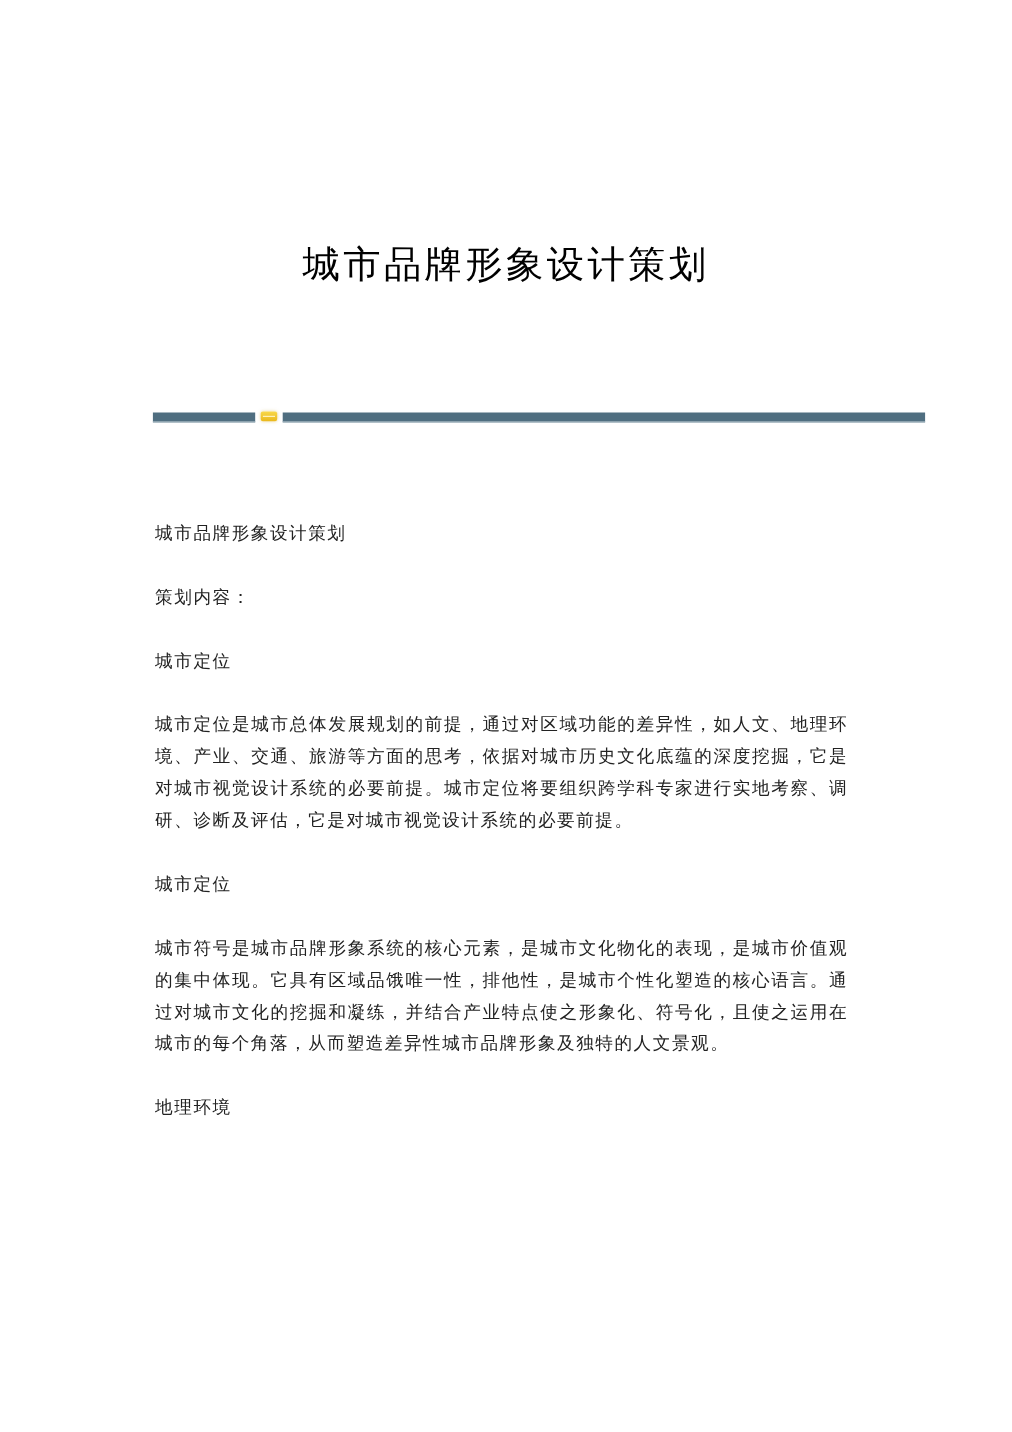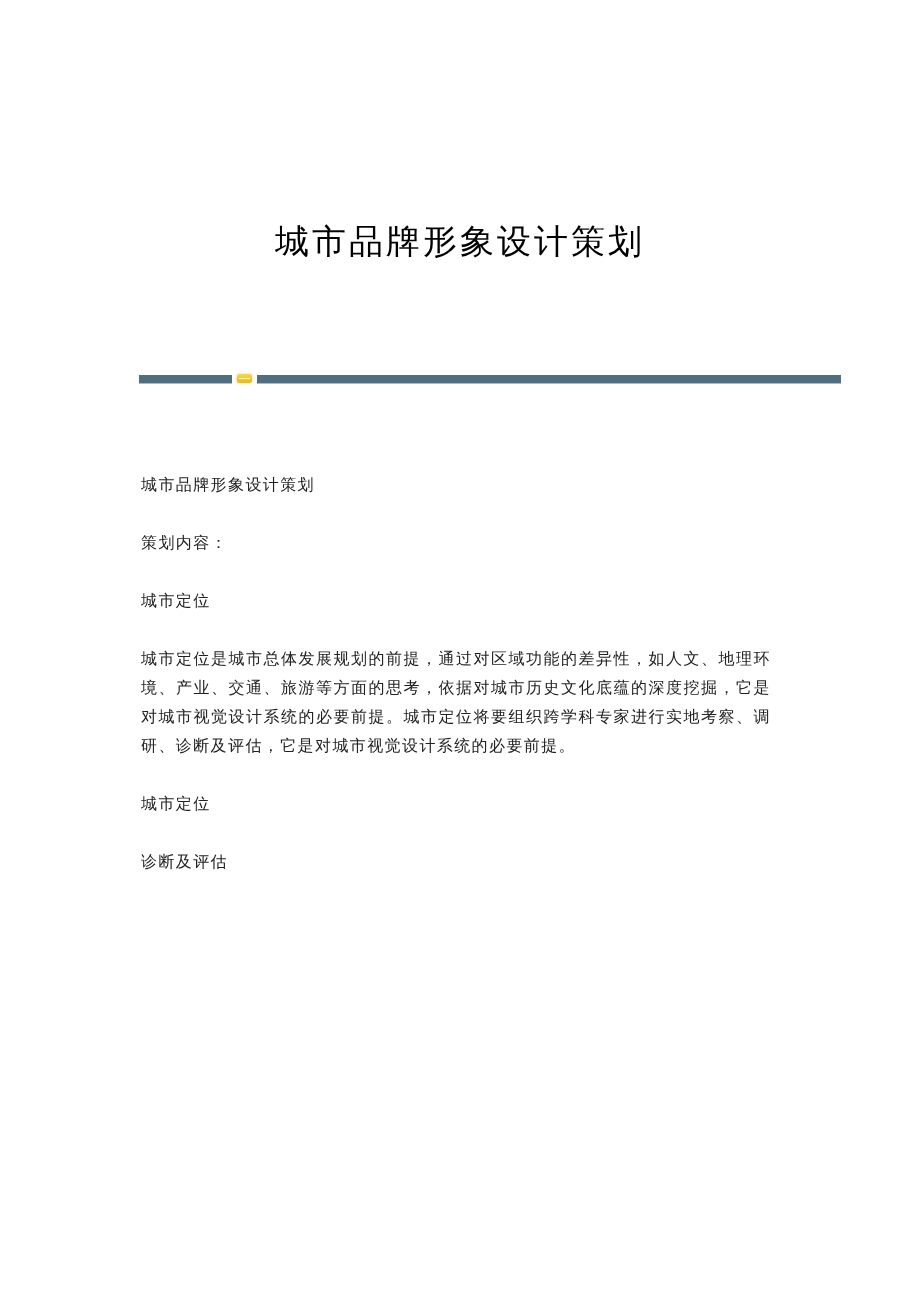--- a/index.html
+++ b/index.html
@@ -101,14 +101,15 @@
   <div class="ornament"></div>
   <div class="bar-right"></div>
 </div>
 
 <div class="content">
   <p>城市品牌形象设计策划</p>
   <p>策划内容：</p>
   <p>城市定位</p>
   <p class="para">城市定位是城市总体发展规划的前提，通过对区域功能的差异性，如人文、地理环境、产业、交通、旅游等方面的思考，依据对城市历史文化底蕴的深度挖掘，它是对城市视觉设计系统的必要前提。城市定位将要组织跨学科专家进行实地考察、调研、诊断及评估，它是对城市视觉设计系统的必要前提。</p>
   <p>城市定位</p>
-  <p>诊断及评估</p>
+  <p class="para">城市符号是城市品牌形象系统的核心元素，是城市文化物化的表现，是城市价值观的集中体现。它具有区域品饿唯一性，排他性，是城市个性化塑造的核心语言。通过对城市文化的挖掘和凝练，并结合产业特点使之形象化、符号化，且使之运用在城市的每个角落，从而塑造差异性城市品牌形象及独特的人文景观。</p>
+  <p>地理环境</p>
 </div>
 
 </body></html>

